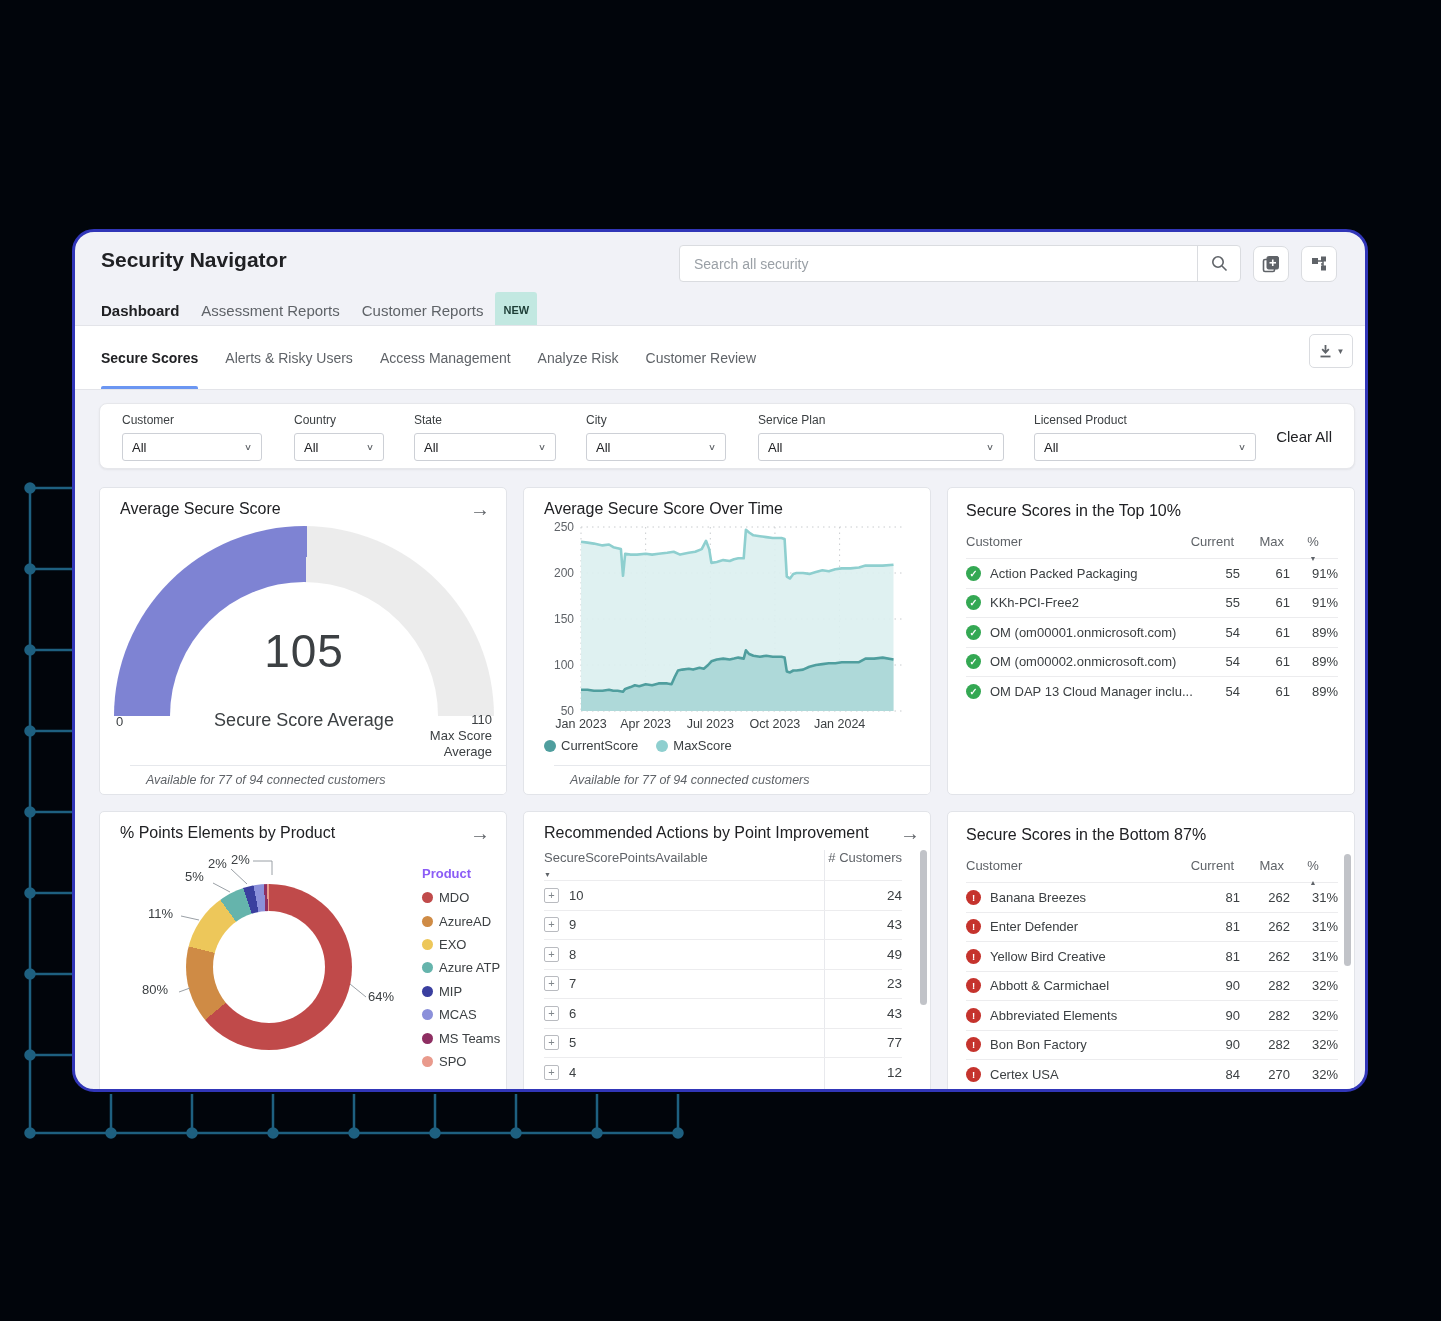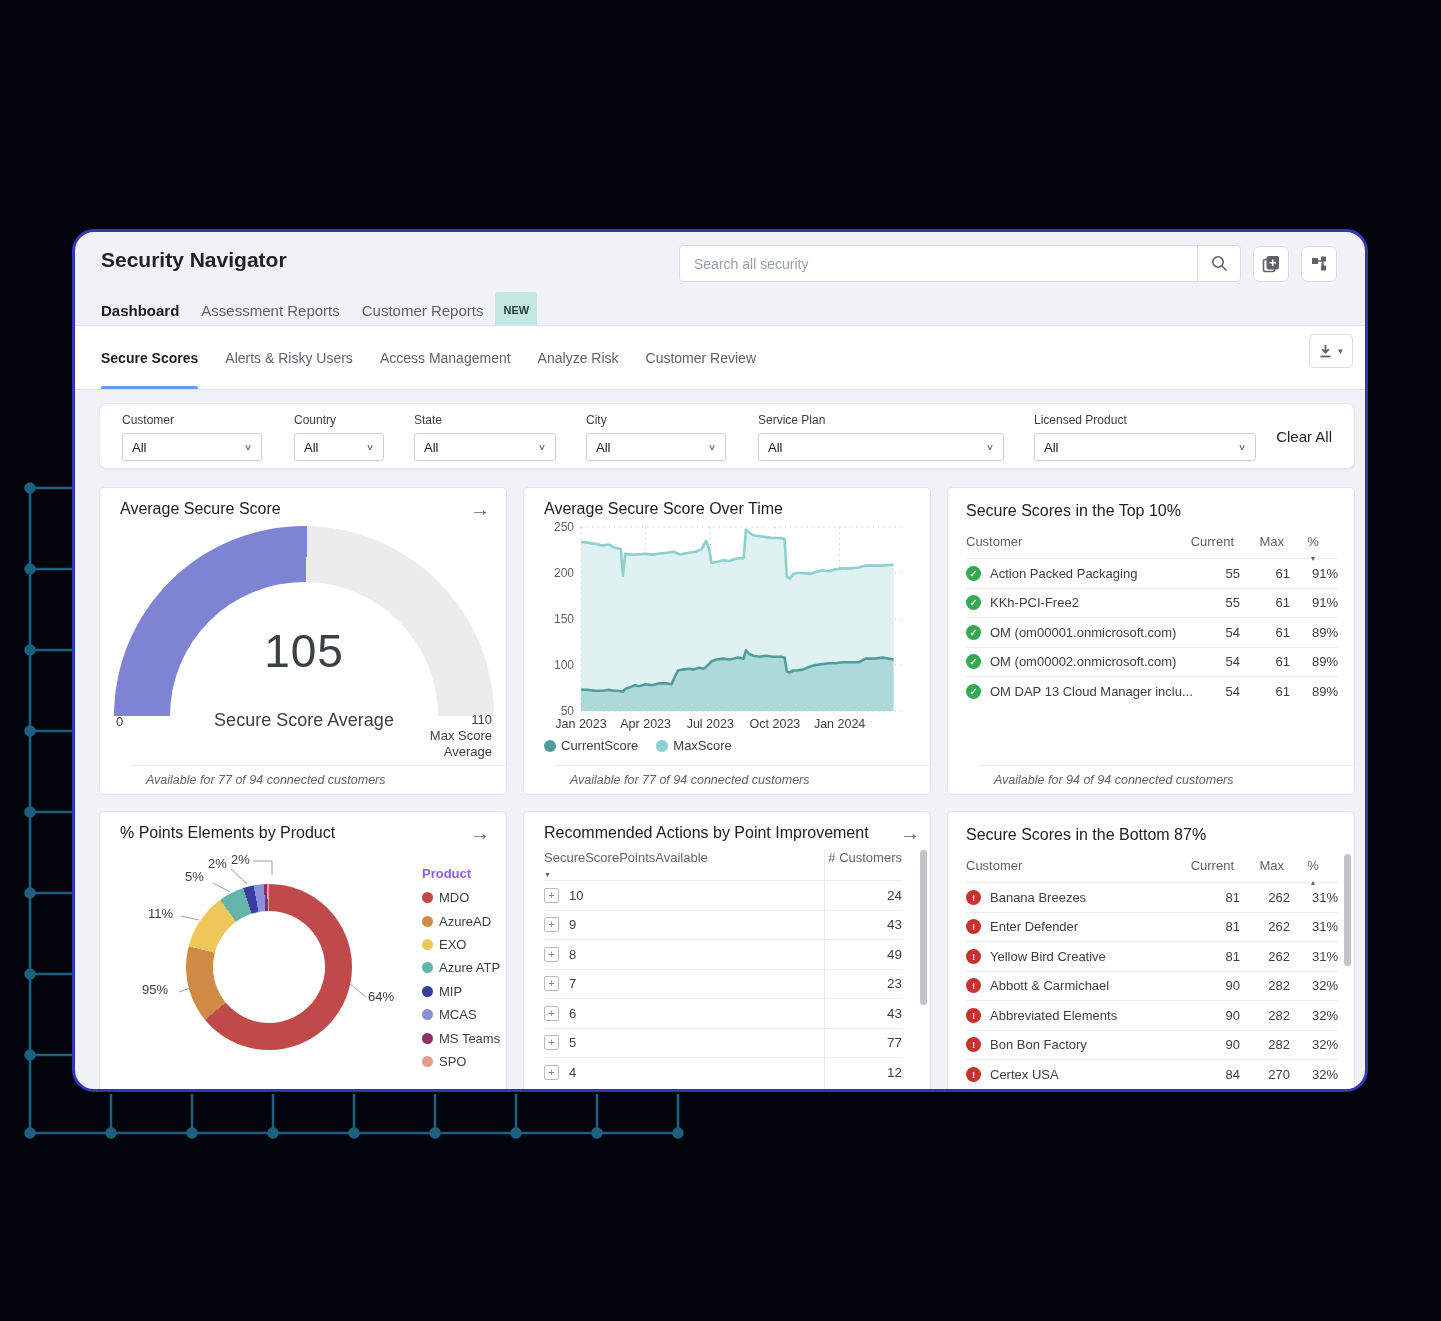--- a/index.html
+++ b/index.html
@@ -342,40 +342,39 @@
           <span class="num" style="width: 48px;">89%</span>
         </div>
         <div class="trow">
           <span class="cicon" style="background: rgb(52, 168, 83);">✓</span>
           <span style="flex: 1 1 0%; white-space: nowrap; overflow: hidden;">OM DAP 13 Cloud Manager inclu...</span>
           <span class="num" style="width: 36px;">54</span>
           <span class="num" style="width: 50px;">61</span>
           <span class="num" style="width: 48px;">89%</span>
         </div>
       </div>
-    <div class="cardfooter">Available for 94 of 94 connected customers</div>
   </div>
 
   <div class="card row2 c1">
     <div class="cardtitle">% Points Elements by Product</div>
     <div class="cardarrow">→</div>
     <div class="donut" id="donut" style="background: conic-gradient(rgb(192, 74, 74) 0%, rgb(192, 74, 74) 64%, rgb(207, 139, 69) 64%, rgb(207, 139, 69) 79%, rgb(237, 199, 90) 79%, rgb(237, 199, 90) 90%, rgb(101, 180, 172) 90%, rgb(101, 180, 172) 95%, rgb(58, 63, 159) 95%, rgb(58, 63, 159) 97%, rgb(139, 144, 218) 97%, rgb(139, 144, 218) 99%, rgb(142, 46, 98) 99%, rgb(142, 46, 98) 99.65%, rgb(233, 154, 140) 99.65%, rgb(233, 154, 140) 100%);"></div>
     <svg width="408" height="290" style="position:absolute;left:0;top:0;pointer-events:none;">
       <g stroke="#9aa0a6" stroke-width="1" fill="none">
         <polyline points="250,172 266,185"></polyline>
         <polyline points="79,180 90,176"></polyline>
         <polyline points="81,104 99,108"></polyline>
         <polyline points="113,71 130,80"></polyline>
         <polyline points="131,57 147,72"></polyline>
         <polyline points="153,49 172,49 172,63"></polyline>
       </g>
     </svg>
     <div id="donutlabels">
         <div class="dlabel" style="left: 268px; top: 177px;">64%</div>
-        <div class="dlabel" style="left: 42px; top: 170px;">95%</div>
+        <div class="dlabel" style="left: 42px; top: 170px;">80%</div>
         <div class="dlabel" style="left: 48px; top: 94px;">11%</div>
         <div class="dlabel" style="left: 85px; top: 57px;">5%</div>
         <div class="dlabel" style="left: 108px; top: 44px;">2%</div>
         <div class="dlabel" style="left: 131px; top: 40px;">2%</div>
       </div>
     <div class="legend-title" style="left:322px;top:54px;">Product</div>
     <div id="donutlegend" style="position:absolute;left:322px;top:74px;">
         <div class="litem"><span class="ldot" style="background: rgb(192, 74, 74);"></span>MDO</div>
         <div class="litem"><span class="ldot" style="background: rgb(207, 139, 69);"></span>AzureAD</div>
         <div class="litem"><span class="ldot" style="background: rgb(237, 199, 90);"></span>EXO</div>

